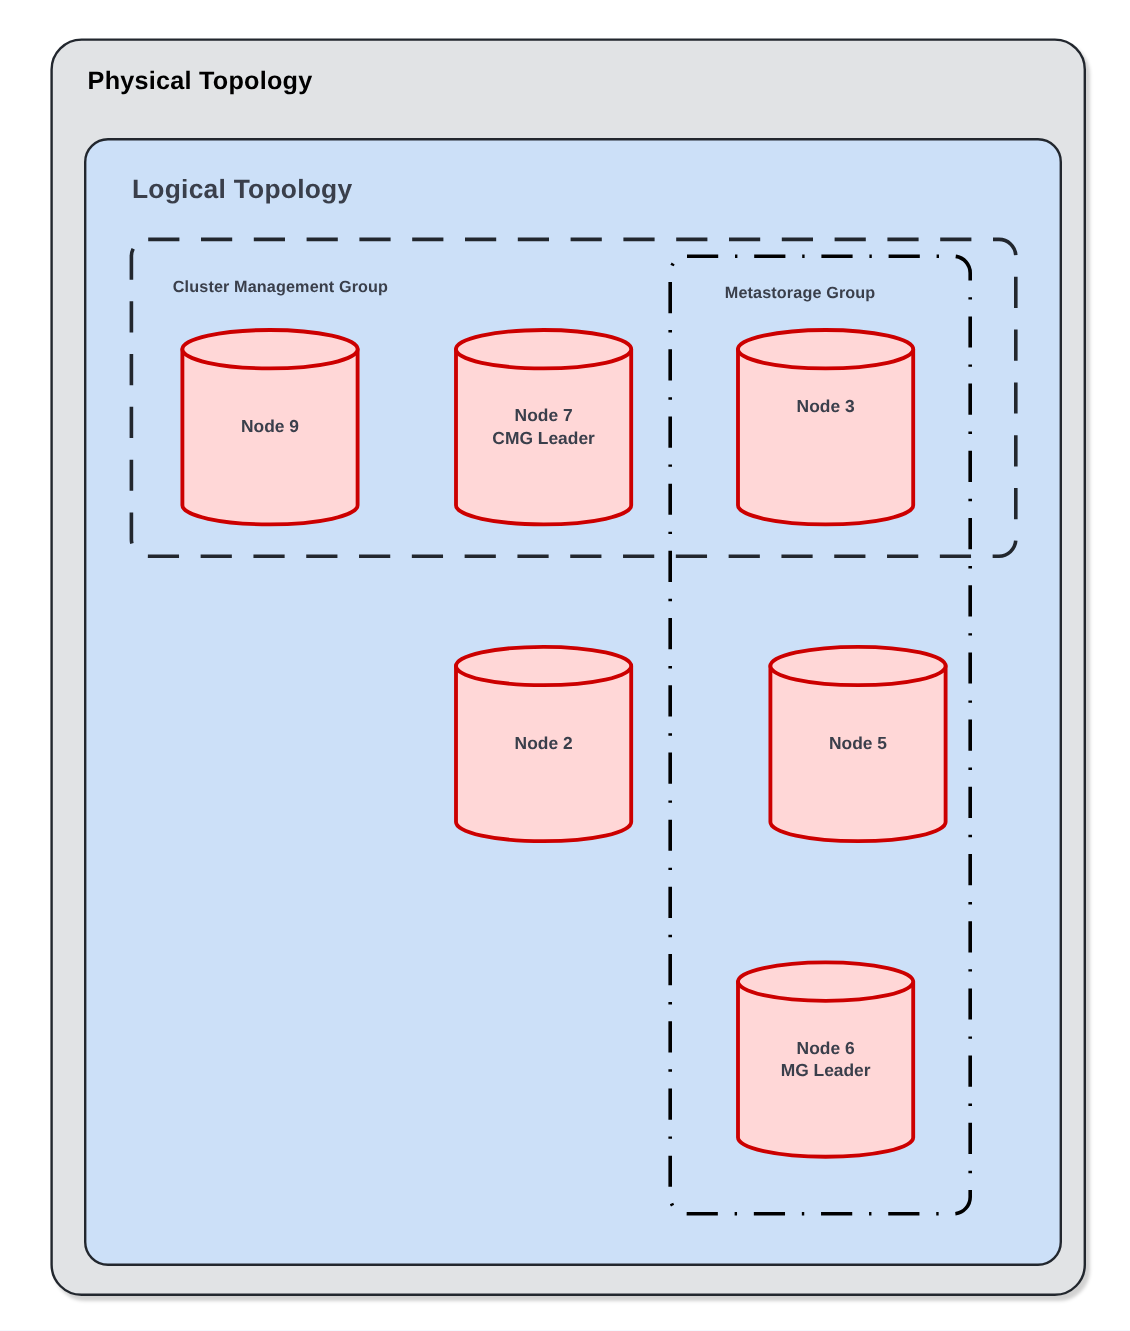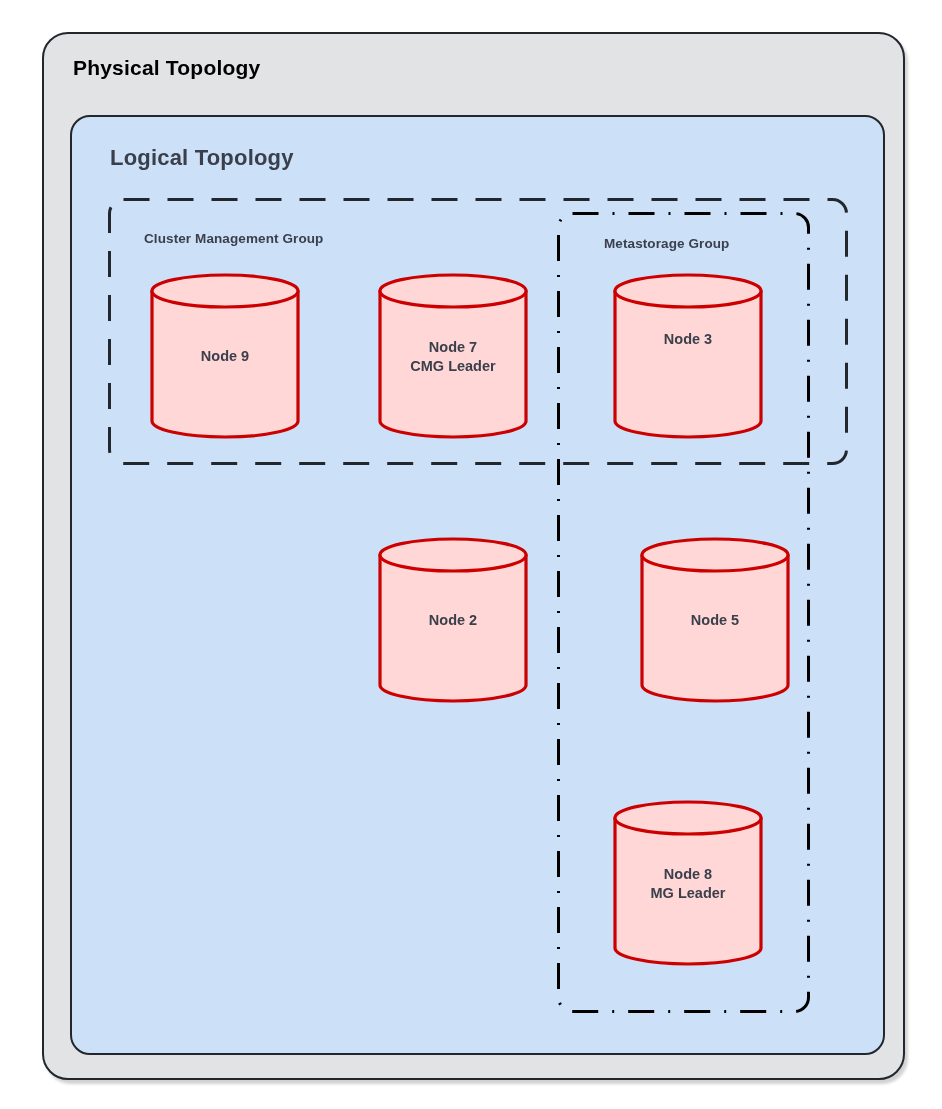--- a/index.html
+++ b/index.html
@@ -158,17 +158,17 @@
       <ellipse cx="75" cy="18" rx="73" ry="16" fill="#FFD7D7" stroke="#CC0000" stroke-width="3.2"></ellipse>
     </svg>
     <div class="node-label" style="top:74px;">Node 5</div>
   </div>
 
   <div class="node" style="left:613px;top:800px;">
     <svg width="150" height="166" viewBox="0 0 150 166">
       <path d="M2,18 L2,148 A73,16 0 0 0 148,148 L148,18 Z" fill="#FFD7D7" stroke="#CC0000" stroke-width="3.2" stroke-linejoin="round"></path>
       <ellipse cx="75" cy="18" rx="73" ry="16" fill="#FFD7D7" stroke="#CC0000" stroke-width="3.2"></ellipse>
     </svg>
-    <div class="node-label" style="top:65px;">Node 8
+    <div class="node-label" style="top:65px;">Node 6
 MG Leader</div>
   </div>
 
 </div>
 
 </body></html>

